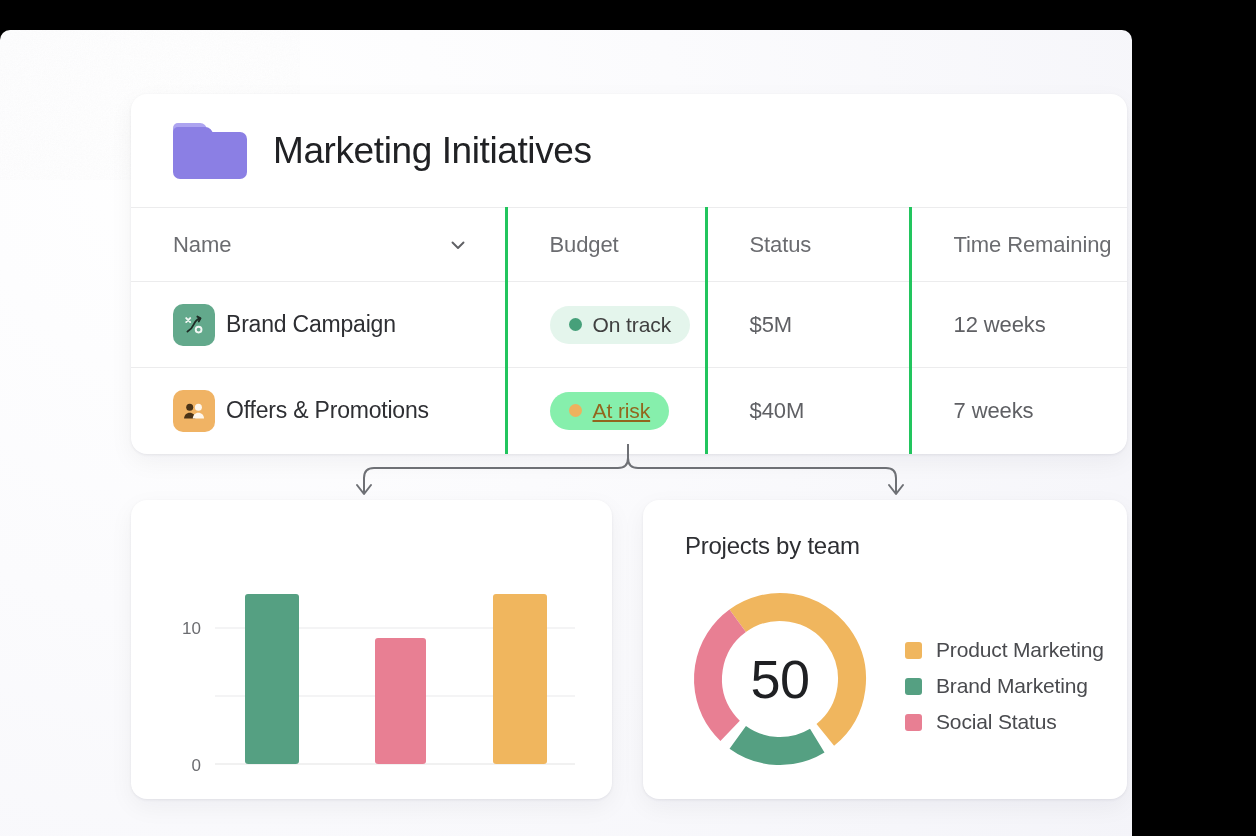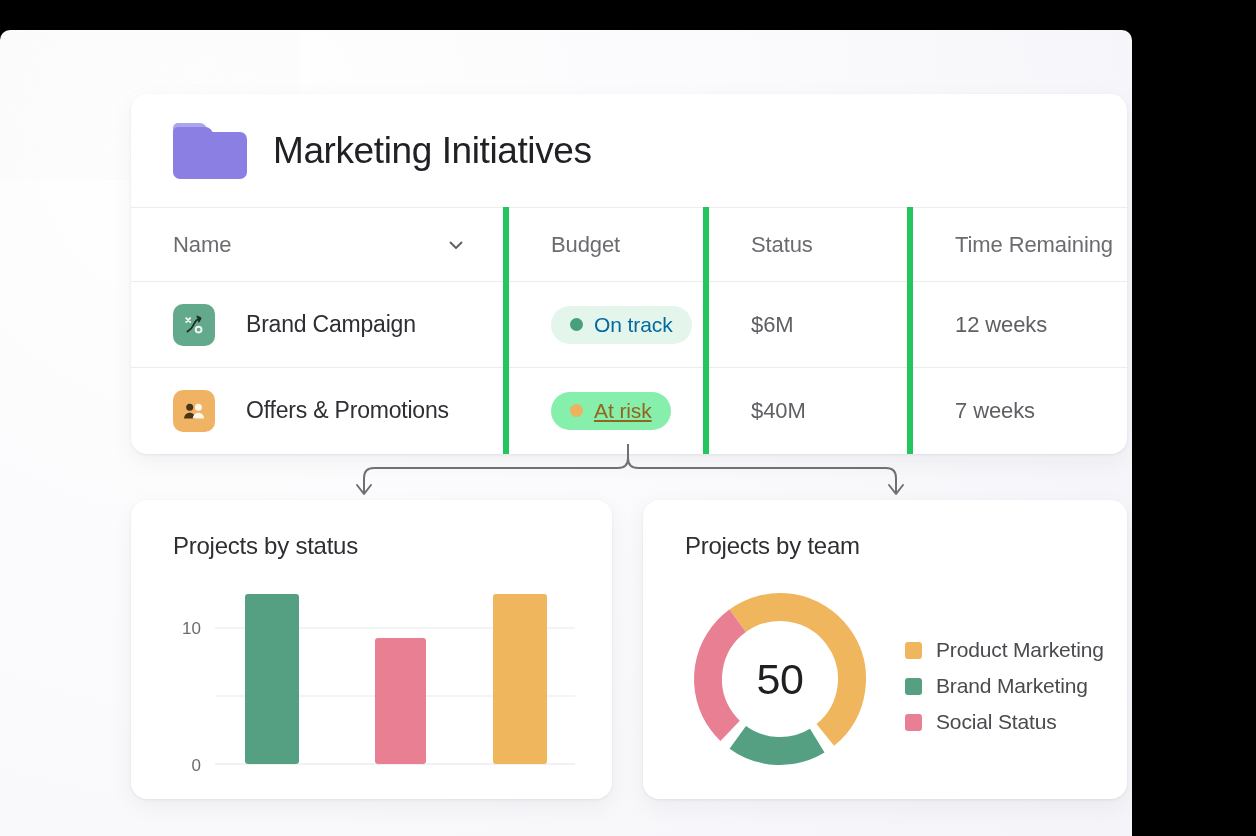--- a/index.html
+++ b/index.html
@@ -97,21 +97,21 @@
     border-collapse: collapse;
     table-layout: fixed;
   }
   table.grid col.c-name   { width: 375px; }
   table.grid col.c-status { width: 200px; }
   table.grid col.c-budget { width: 204px; }
   table.grid col.c-time   { width: 217px; }
 
   table.grid th, table.grid td {
     border-top: 1px solid #ececed;
-    border-right: 6px solid #22c55e;
+    border-right: 3px solid #22c55e;
     text-align: left;
     vertical-align: middle;
   }
   table.grid th:last-child, table.grid td:last-child { border-right: none; }
 
   table.grid th {
     height: 74px;
     padding: 0 0 0 42px;
     font-weight: 400;
     font-size: 22px;
@@ -137,21 +137,21 @@
   .sort-chevron svg { display: block; }
 
   table.grid td {
     height: 86px;
     padding: 0 0 0 42px;
     font-size: 22px;
     color: #5f6064;
     letter-spacing: -0.1px;
   }
 
-  .name-cell { display: flex; align-items: center; gap: 31px; }
+  .name-cell { display: flex; align-items: center; gap: 11px; }
   .row-icon {
     width: 42px; height: 42px;
     border-radius: 10px;
     flex: none;
     display: flex;
     align-items: center;
     justify-content: center;
   }
   .row-icon.green  { background: #63a98c; }
   .row-icon.orange { background: #f0b364; }
@@ -167,21 +167,21 @@
     align-items: center;
     gap: 11px;
     height: 38px;
     padding: 0 19px;
     border-radius: 19px;
     font-size: 21px;
     letter-spacing: -0.1px;
     white-space: nowrap;
   }
   .badge .dot { width: 13px; height: 13px; border-radius: 50%; flex: none; }
-  .badge.ontrack { background: #e4f5ec; color: #0369a1; }
+  .badge.ontrack { background: #e4f5ec; color: #404040; }
   .badge.ontrack .dot { background: #46a07a; }
   .badge.atrisk  { background: #86efac; color: #92661e; text-decoration: underline; }
   .badge.atrisk .dot  { background: #eeb15e; }
 
   
   #connector {
     position: absolute;
     left: 340px;
     top: 414px;
     width: 580px;
@@ -244,21 +244,21 @@
   }
   #donut-center-label {
     position: absolute;
     left: 44px;
     top: 86px;
     width: 186px;
     height: 186px;
     display: flex;
     align-items: center;
     justify-content: center;
-    font-size: 43px;
+    font-size: 54px;
     color: #1f2023;
     letter-spacing: -0.5px;
   }
 </style>
 </head>
 <body>
 
 <div id="canvas">
 
   <svg id="noise" xmlns="http://www.w3.org/2000/svg">
@@ -319,21 +319,21 @@
               </span>
               <span class="row-name">Brand Campaign</span>
             </div>
           </td>
           <td class="c-status-d">
             <span class="badge ontrack">
               <span class="dot"></span>
               <span>On track</span>
             </span>
           </td>
-          <td class="c-budget-d">$6M</td>
+          <td class="c-budget-d">$5M</td>
           <td class="c-time-d">12 weeks</td>
         </tr>
 
         <tr>
           <td>
             <div class="name-cell">
               <span class="row-icon orange">
                 <svg width="26" height="26" viewBox="0 0 26 26" fill="none">
                   <circle cx="8.7" cy="9.2" r="3.5" fill="#4a3317"></circle>
                   <path d="M3.1 20.4 c0-3.3 2.5-5.7 5.6-5.7 s5.6 2.4 5.6 5.7 z" fill="#4a3317"></path>
@@ -358,21 +358,20 @@
   </div>
 
   <svg id="connector" viewBox="0 0 580 68" fill="none">
     <path d="M288 0 L288 14 Q288 24 278 24 L34 24 Q24 24 24 34 L24 48" stroke="#6e7075" stroke-width="2" stroke-linecap="round"></path>
     <path d="M288 0 L288 14 Q288 24 298 24 L546 24 Q556 24 556 34 L556 48" stroke="#6e7075" stroke-width="2" stroke-linecap="round"></path>
     <path d="M17 41 L24 50 L31 41" stroke="#6e7075" stroke-width="2" stroke-linecap="round" stroke-linejoin="round"></path>
     <path d="M549 41 L556 50 L563 41" stroke="#6e7075" stroke-width="2" stroke-linecap="round" stroke-linejoin="round"></path>
   </svg>
 
   <div id="card-status" class="chart-card">
-    <div class="chart-title">Projects by status</div>
 
     <svg id="bar-plot" viewBox="0 0 481 299">
 
       <line x1="84" y1="264" x2="444" y2="264" stroke="#ececed" stroke-width="1.4"></line>
       <line x1="84" y1="196" x2="444" y2="196" stroke="#f1f1f2" stroke-width="1.4"></line>
       <line x1="84" y1="128" x2="444" y2="128" stroke="#f1f1f2" stroke-width="1.4"></line>
 
       <text x="70" y="134" text-anchor="end" font-family="Liberation Sans, sans-serif" font-size="17" fill="#6b6c70">10</text>
       <text x="70" y="271" text-anchor="end" font-family="Liberation Sans, sans-serif" font-size="17" fill="#6b6c70">0</text>
 

